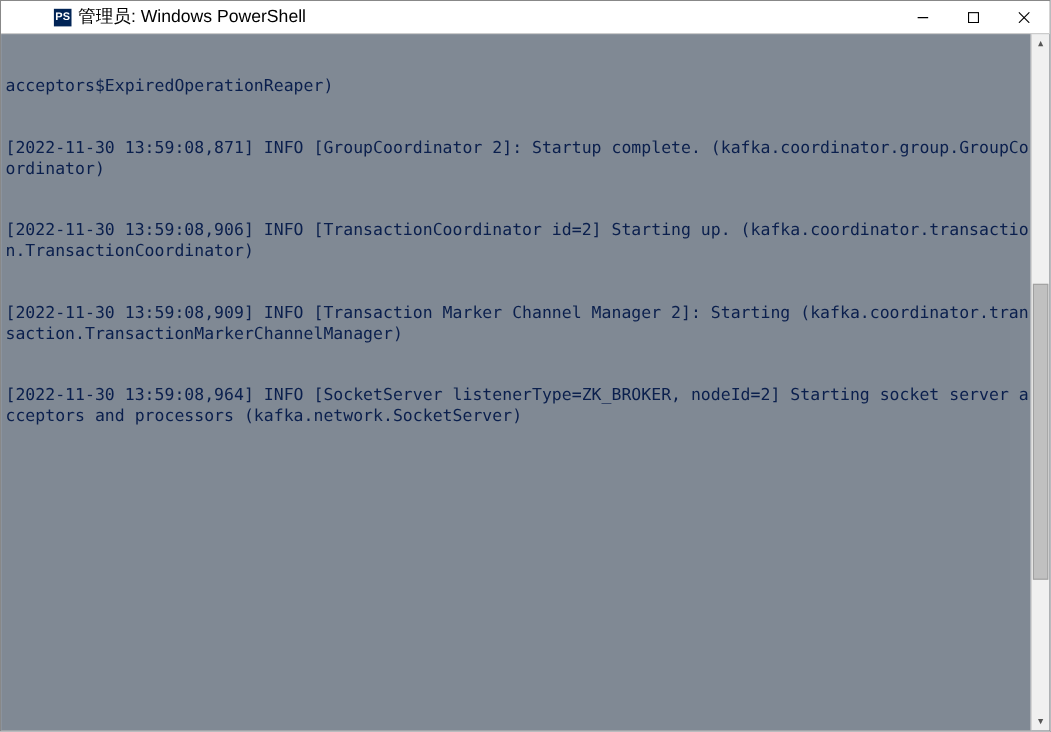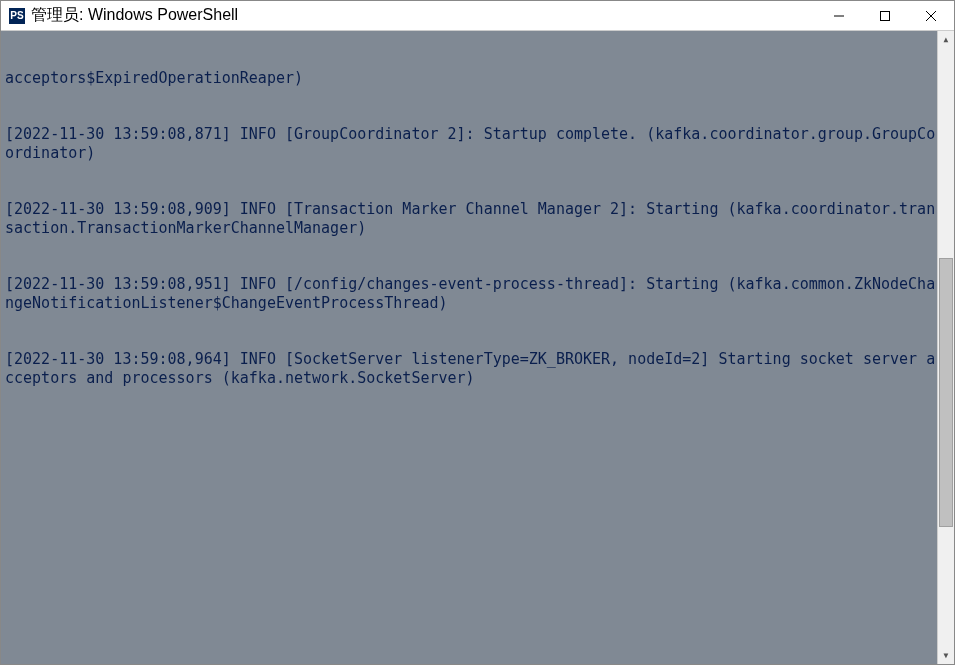--- a/index.html
+++ b/index.html
@@ -17,20 +17,21 @@
       border: 1px solid #888;
       display: flex;
       flex-direction: column;
     }
     .titlebar {
       height: 30px;
       background: #fff;
       display: flex;
       align-items: center;
       border-bottom: 1px solid #ccc;
+      padding-left: 40px;
     }
     .titlebar-icon {
       width: 16px;
       height: 16px;
       margin-left: 8px;
       margin-right: 6px;
       background: #012456;
       display: flex;
       align-items: center;
       justify-content: center;
@@ -143,22 +144,22 @@
             <line x1="0" y1="0" x2="10" y2="10" stroke="#000" stroke-width="1"></line>
             <line x1="10" y1="0" x2="0" y2="10" stroke="#000" stroke-width="1"></line>
           </svg>
       </div>
     </div>
   </div>
   <div class="console">
     <div class="console-content">
       <span class="log-line">acceptors$ExpiredOperationReaper)</span>
       <span class="log-line">[2022-11-30 13:59:08,871] INFO [GroupCoordinator 2]: Startup complete. (kafka.coordinator.group.GroupCoordinator)</span>
+      <span class="log-line">[2022-11-30 13:59:08,906] INFO [TransactionCoordinator id=2] Starting up. (kafka.coordinator.transaction.TransactionCoordinator)</span>
       <span class="log-line">[2022-11-30 13:59:08,909] INFO [Transaction Marker Channel Manager 2]: Starting (kafka.coordinator.transaction.TransactionMarkerChannelManager)</span>
-      <span class="log-line">[2022-11-30 13:59:08,951] INFO [/config/changes-event-process-thread]: Starting (kafka.common.ZkNodeChangeNotificationListener$ChangeEventProcessThread)</span>
       <span class="log-line">[2022-11-30 13:59:08,964] INFO [SocketServer listenerType=ZK_BROKER, nodeId=2] Starting socket server acceptors and processors (kafka.network.SocketServer)</span>
       
       
       
       
       
       
       
       
     </div>

